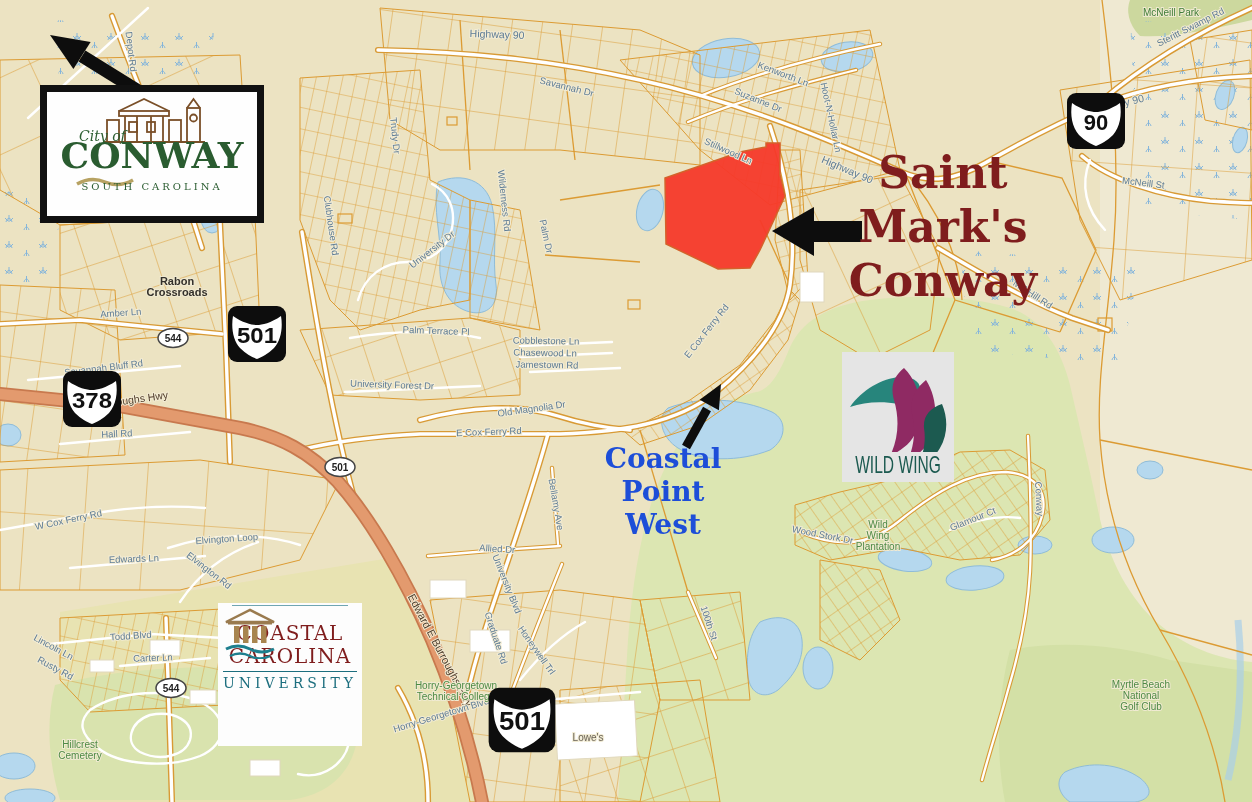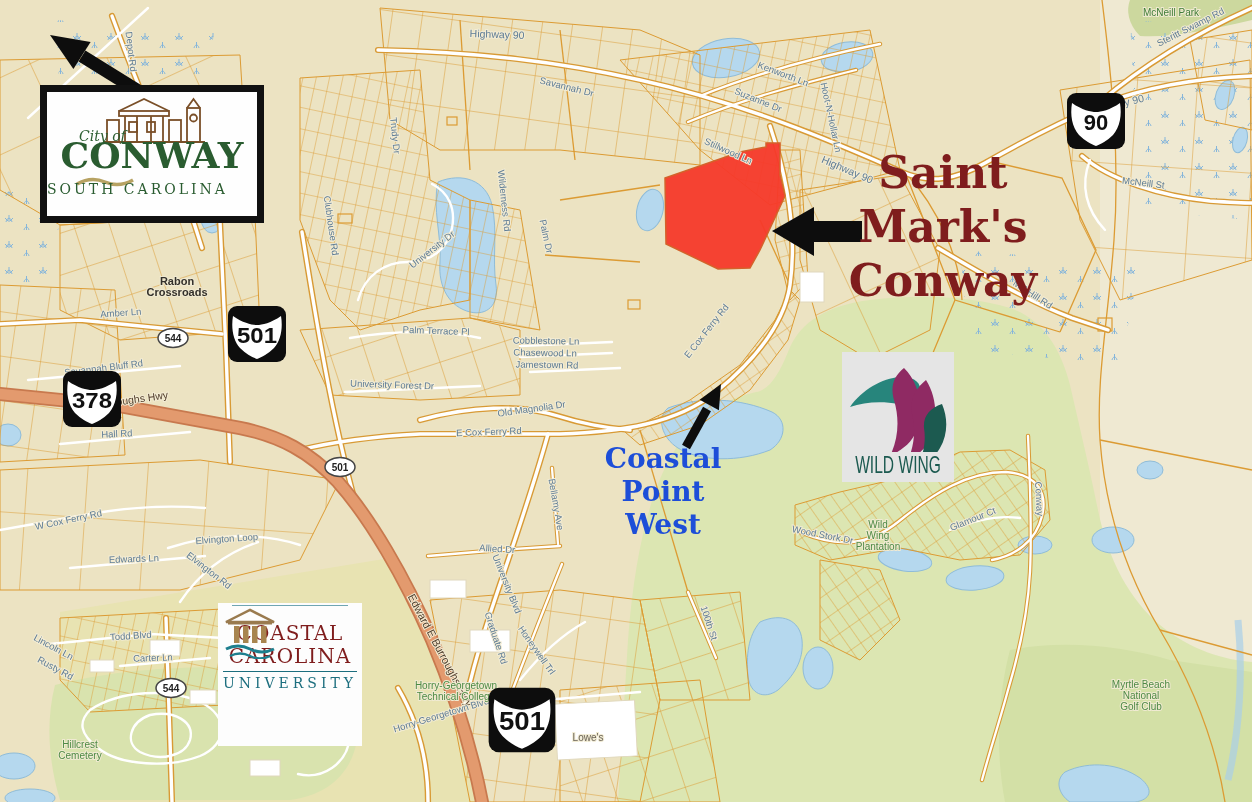--- a/index.html
+++ b/index.html
@@ -32,22 +32,22 @@
            text-anchor:middle;fill:#222;}
   .annArrow{fill:#0d0d0d;} .annShaft{stroke:#0d0d0d;fill:none;}
   
   .ovl{position:absolute;}
   .conway-box{left:40px;top:85px;width:224px;height:138px;background:#fefefe;
               border:7px solid #111;box-sizing:border-box;}
   .conway-cityof{position:absolute;left:32px;top:36px;font-family:"DejaVu Serif",serif;
                  font-style:italic;font-size:14px;color:#2c5e31;}
   .conway-name{position:absolute;left:0;top:42px;width:100%;text-align:center;
                font-family:"DejaVu Serif",serif;font-weight:bold;font-size:36px;color:#2a5c30;}
-  .conway-state{position:absolute;left:0;top:89px;width:100%;
-                font-family:"DejaVu Serif",serif;font-size:14px;letter-spacing:3px;color:#2a5c30;}
+  .conway-state{position:absolute;left:0;top:89px;width:100%;text-align:center;
+                font-family:"DejaVu Serif",serif;font-size:10px;letter-spacing:3px;color:#2a5c30;}
   .site-label{left:836px;top:146px;width:214px;text-align:center;color:#7f1d1d;
               font-family:"DejaVu Serif",serif;font-weight:bold;font-size:44px;line-height:54px;}
   .site-label span{display:block;}
   .cpw-label{left:566px;top:442px;width:194px;text-align:center;color:#1d4ed8;
              font-family:"DejaVu Serif",serif;font-weight:bold;font-size:28px;line-height:33px;}
   .cpw-label span{display:block;}
   .ww-box{left:842px;top:352px;width:112px;height:130px;background:#e5e5e5;}
   .ww-name{position:absolute;bottom:3px;left:0;width:100%;text-align:center;
            font-family:"Liberation Sans",sans-serif;font-size:19px;color:#1c5a50;
            transform:scale(0.82,1.22);transform-origin:center bottom;white-space:nowrap;}

